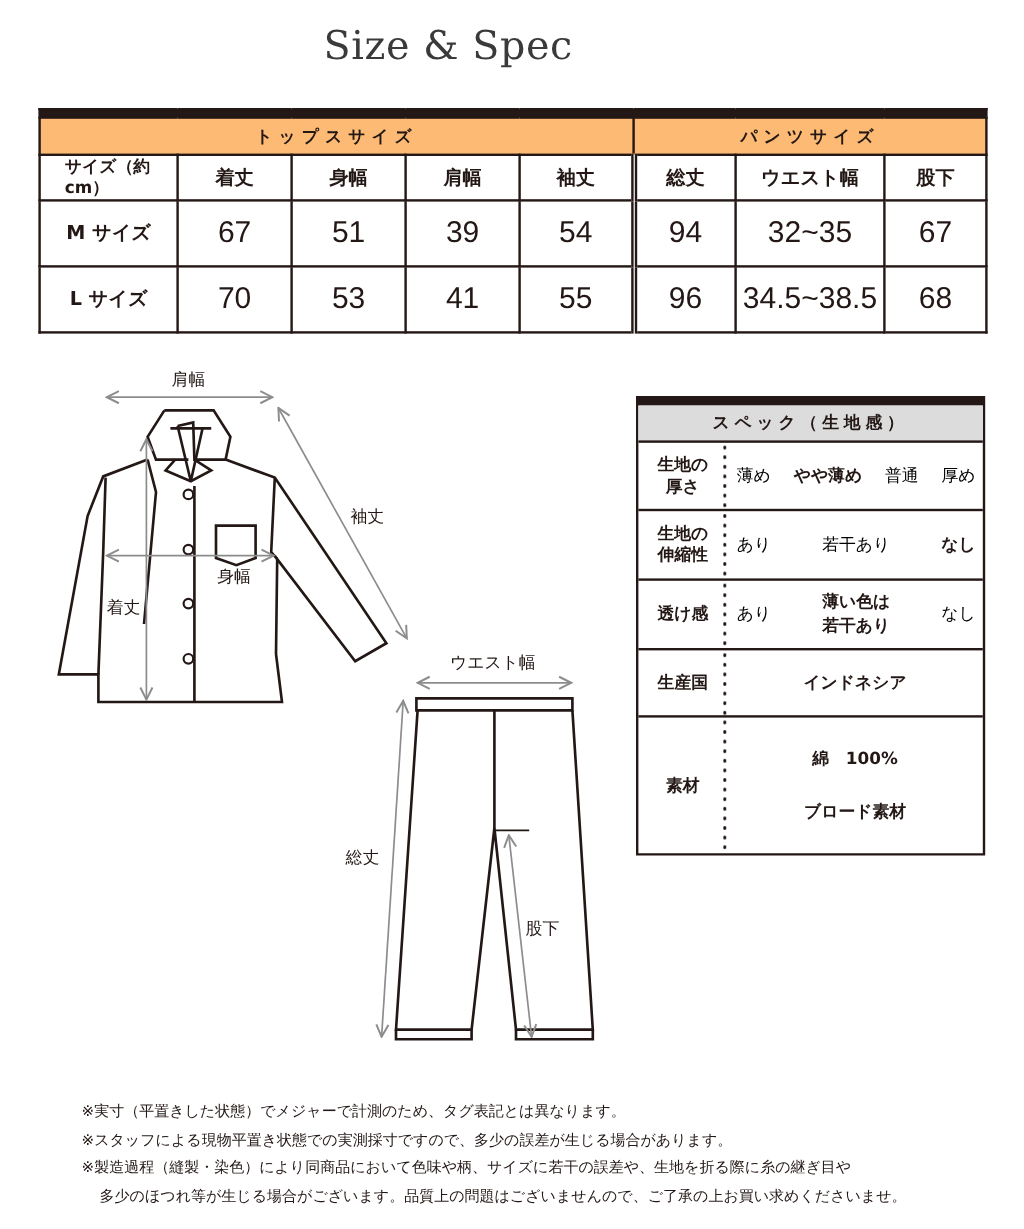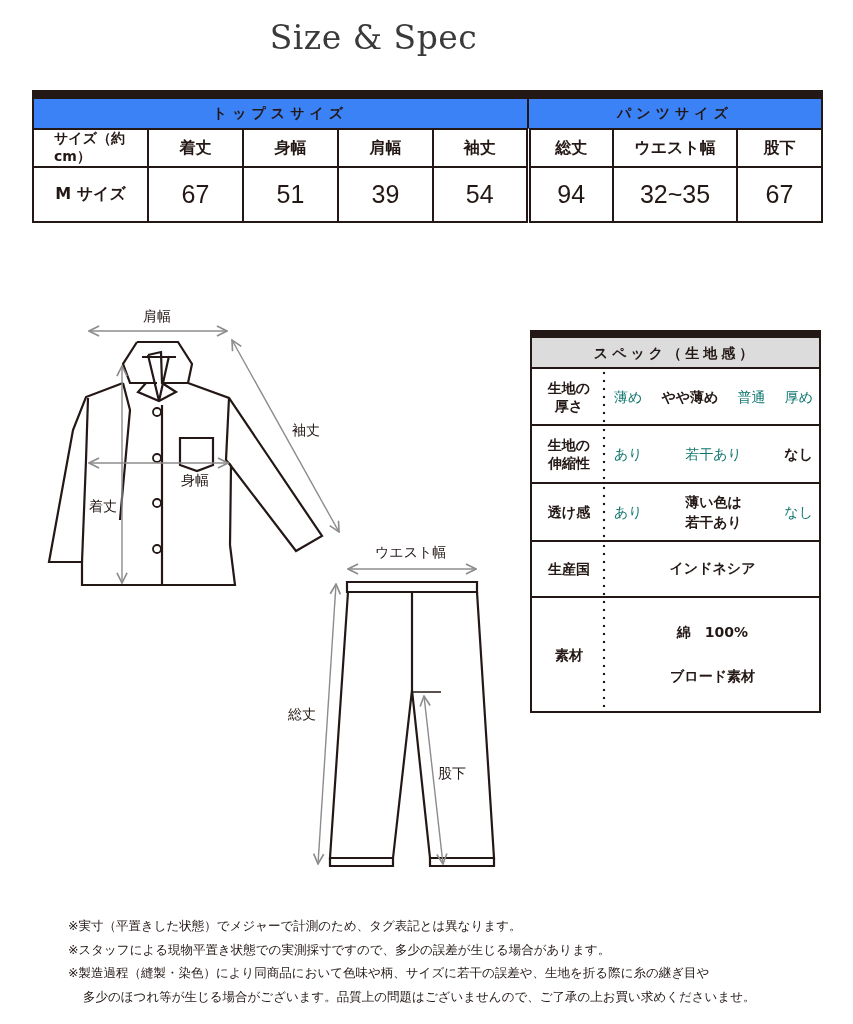--- a/index.html
+++ b/index.html
@@ -11,21 +11,21 @@
     font-family: "DejaVu Serif", serif; font-size: 33px; color: #3a3a3a; letter-spacing: 0.5px;
   }
 
   
   .size-table {
     position: absolute; left: 32px; top: 90px; width: 789px;
     border-collapse: collapse; border: 2px solid #231815; table-layout: fixed;
   }
   .size-table .topbar td { height: 7px; background: #231815; padding: 0; border: none; }
   .size-table .group-row td {
-    background: #3b82f6; height: 31px; text-align: center; font-weight: bold;
+    background: #fdba74; height: 31px; text-align: center; font-weight: bold;
     font-size: 14px; letter-spacing: 5px; border-bottom: 2px solid #231815;
   }
   .size-table td { border: 2px solid #231815; text-align: center; vertical-align: middle; }
   .size-table .hdr td { height: 38px; font-weight: bold; font-size: 16px; }
   .size-table .hdr td.lbl { font-size: 14px; text-align: left; padding-left: 20px; }
   .size-table .val td { height: 55px; font-size: 25px; font-family: "Liberation Sans", sans-serif; margin-top: 27px; }
   .size-table .val td.lbl { font-size: 16px; font-weight: bold; font-family: "DejaVu Sans", sans-serif; }
   .size-table td.dbl { border-left: 5px double #231815; }
 
   
@@ -45,21 +45,21 @@
   .spec-row:last-child { border-bottom: none; }
   .spec-label {
     width: 74px; text-align: center; font-weight: bold; font-size: 14px; line-height: 18px;
   }
   .spec-dots {
     position: absolute; left: 70px; top: 0; bottom: 0; width: 4px;
     background-image: radial-gradient(circle, #231815 1.3px, transparent 1.6px);
     background-size: 4px 8px; background-repeat: repeat-y;
   }
   .spec-opts { flex: 1; display: flex; align-items: center; justify-content: space-between; padding: 0 6px 0 8px; font-size: 14px; }
-  .opt { color: #0f766e; text-align: center; line-height: 20px; }
+  .opt { color: #000000; text-align: center; line-height: 20px; }
   .opt.sel { color: #231815; font-weight: bold; }
   .spec-center { flex: 1; text-align: center; font-weight: bold; font-size: 14px; }
 
   .notes { position: absolute; left: 68px; top: 914px; font-size: 12.5px; line-height: 23.5px; color: #231815; }
   .notes .indent { padding-left: 15px; }
 </style>
 </head>
 <body>
 
 <div class="title">Size &amp; Spec</div>
@@ -96,20 +96,30 @@
   <tr class="val">
     <td class="lbl">M サイズ</td>
     <td>67</td>
     <td>51</td>
     <td>39</td>
     <td>54</td>
     <td class="dbl">94</td>
     <td>32~35</td>
     <td>67</td>
   </tr>
+  <tr class="val">
+    <td class="lbl">L サイズ</td>
+    <td>70</td>
+    <td>53</td>
+    <td>41</td>
+    <td>55</td>
+    <td class="dbl">96</td>
+    <td>34.5~38.5</td>
+    <td>68</td>
+  </tr>
 </tbody>
   </table>
 
 <svg class="diagram" width="853" height="1024">
   <defs>
     <marker id="ah" viewBox="0 0 10 10" refX="9" refY="5" markerWidth="9" markerHeight="9" orient="auto-start-reverse">
       <path d="M1,1 L9,5 L1,9" fill="none" stroke="#8c8c8c" stroke-width="1.3"></path>
     </marker>
   </defs>
   <g fill="none" stroke="#231815" stroke-width="2.2" stroke-linejoin="miter">

